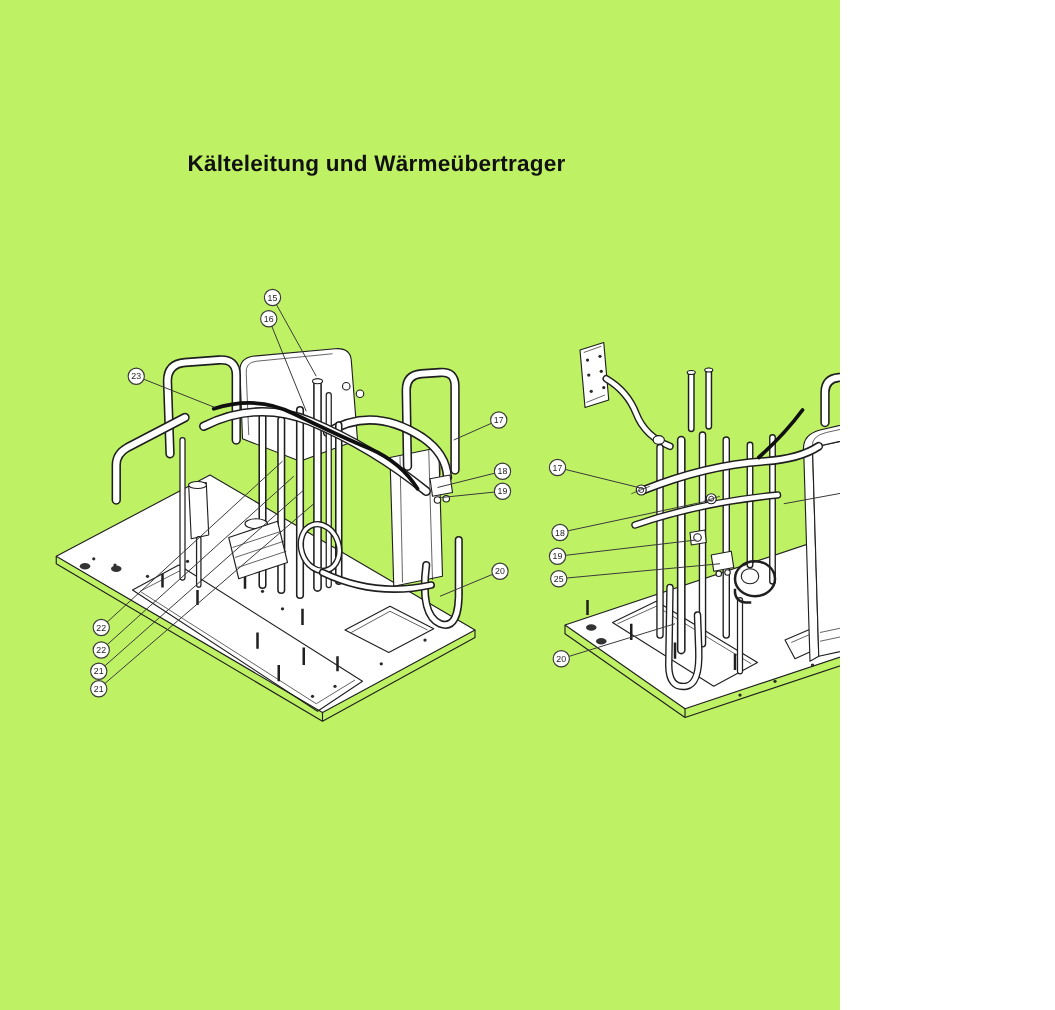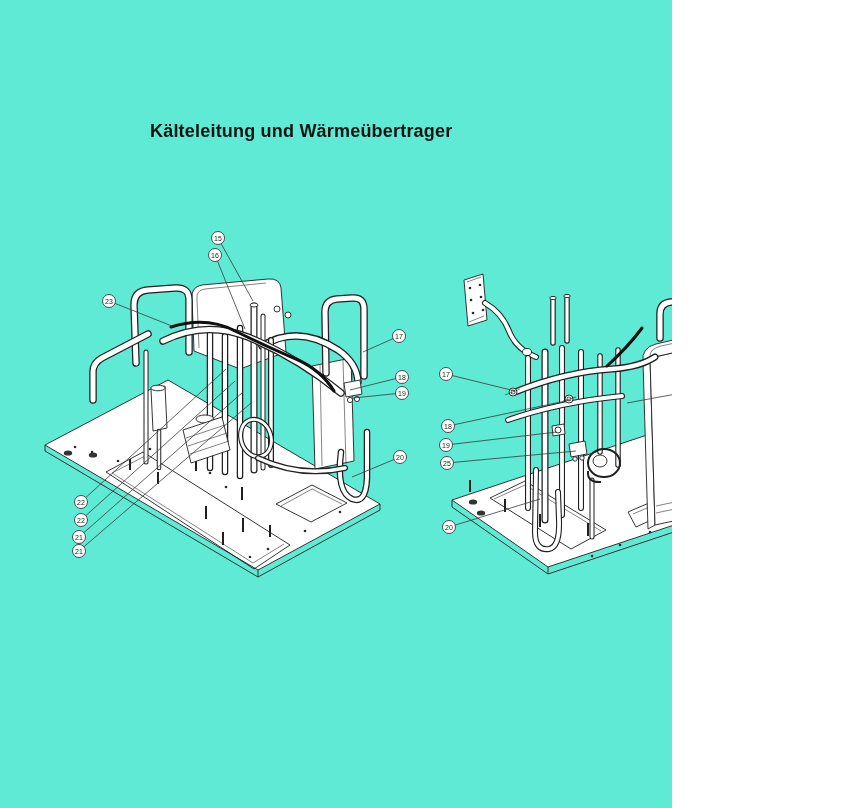--- a/index.html
+++ b/index.html
@@ -1,16 +1,16 @@
 <!DOCTYPE html>
 <html><head>
 <meta charset="utf-8">
 <style>
   html,body{margin:0;padding:0;background:#fff;}
-  .page{position:relative;width:672px;height:808px;background:#5eead4;overflow:hidden;
+  .page{position:relative;width:672px;height:808px;background:#bef264;overflow:hidden;
         font-family:"Liberation Sans",sans-serif;}
   .title{position:absolute;left:150px;top:121px;font-size:18px;font-weight:bold;
          color:#111;letter-spacing:.2px;white-space:nowrap;}
   svg{position:absolute;left:0;top:0;}
   
   .fw{fill:#fff;stroke:#1f1f1f;stroke-width:.9;stroke-linejoin:round;}
   .ln{fill:none;stroke:#1f1f1f;stroke-width:.9;stroke-linejoin:round;}
   .ln2{fill:none;stroke:#1f1f1f;stroke-width:2;}
   .lnt{fill:none;stroke:#1f1f1f;stroke-width:.55;}
   .lnt2{fill:none;stroke:#1f1f1f;stroke-width:.7;}

